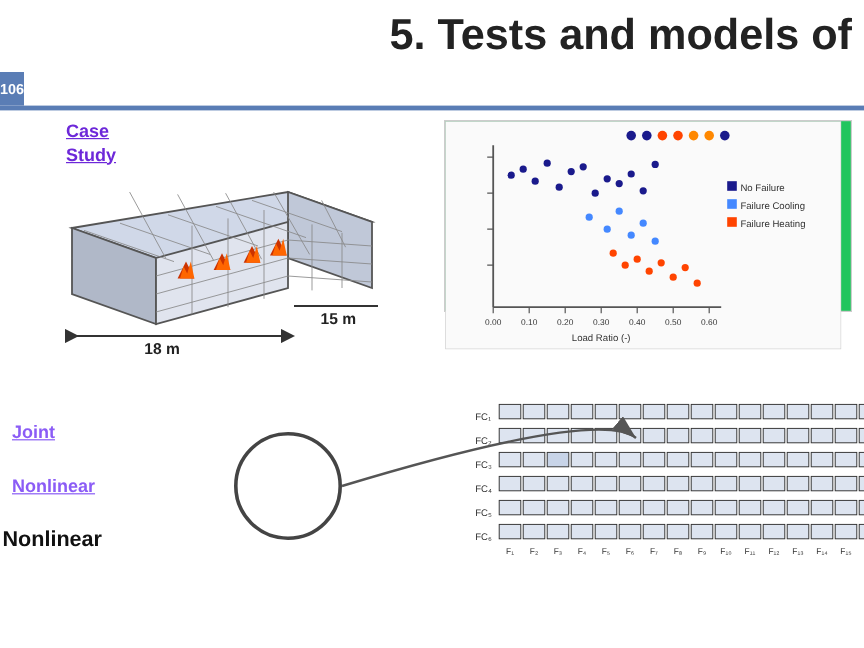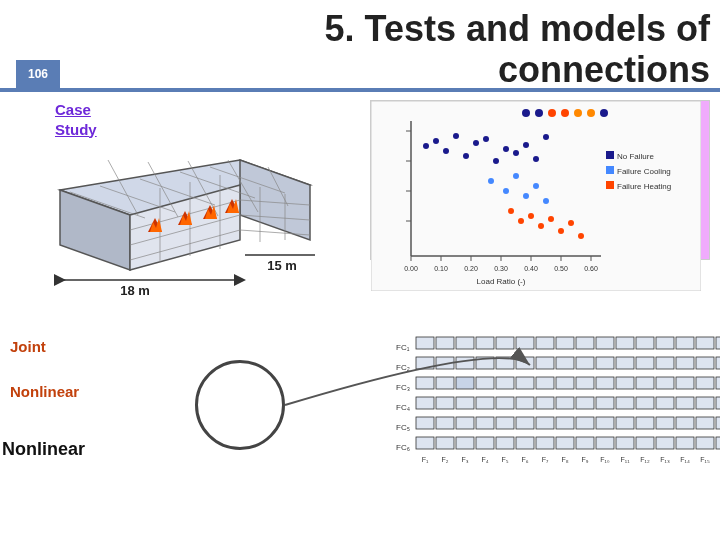--- a/index.html
+++ b/index.html
@@ -8,23 +8,23 @@
       height: 540px;
       background: #ffffff;
       font-family: Arial, sans-serif;
       overflow: hidden;
       position: relative;
     }
 
     
     #slide-number {
       position: absolute;
-      left: 16px;
+      left: 0;
       top: 60px;
-      width: 44px;
+      width: 20px;
       height: 28px;
       background: #5a7db5;
       color: white;
       font-size: 12px;
       font-weight: bold;
       display: flex;
       align-items: center;
       justify-content: center;
     }
 
@@ -76,31 +76,32 @@
     }
 
     
     #chart-area {
       position: absolute;
       left: 370px;
       top: 100px;
       width: 340px;
       height: 160px;
       border: 1px solid #ccc;
-      background: #f0abfc;
+      background: #22c55e;
     }
 
     
     #joint-label {
       position: absolute;
       left: 10px;
-      top: 336px;
+      top: 350px;
       font-size: 15px;
       font-weight: bold;
-      color: #c2410c;
+      text-decoration: underline;
+      color: #8b5cf6;
       line-height: 1.5;
     }
 
     
     #nonlinear-label {
       position: absolute;
       left: 2px;
       top: 439px;
       font-size: 18px;
       font-weight: bold;
@@ -160,21 +161,20 @@
 </head>
 <body>
 
 <div id="slide-number">
   <span>106</span>
 </div>
 
 <div id="title-area">
   <div id="title-text">
     <span>5. Tests and models of</span><br>
-    <span>connections</span>
   </div>
 </div>
 
 <div id="divider"></div>
 
 <div id="case-study-label">
   Case<br>Study
 </div>
 
 <div id="building-area">

